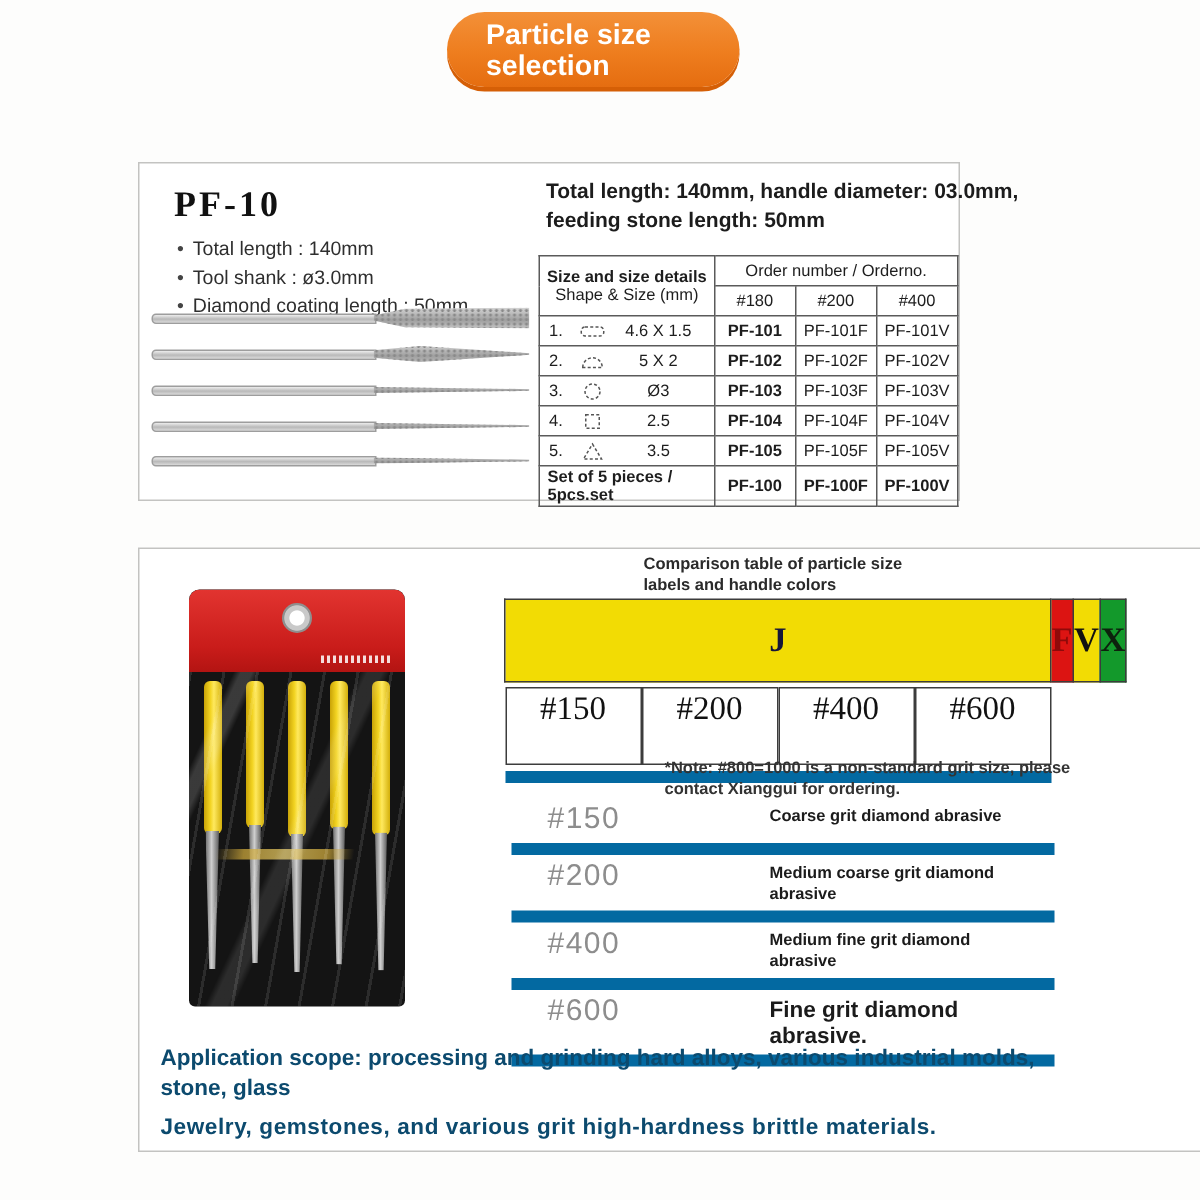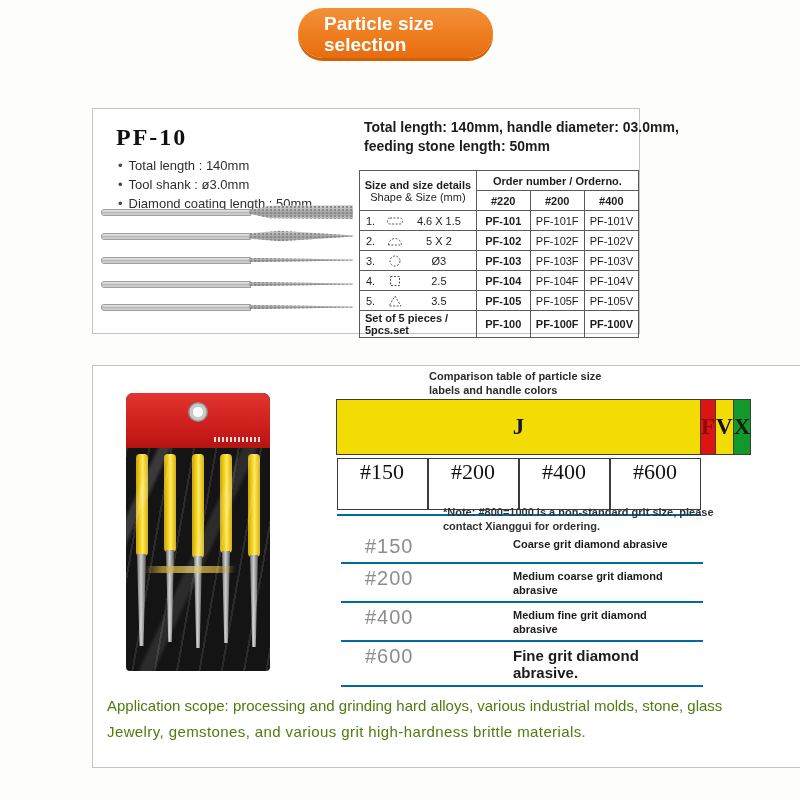--- a/index.html
+++ b/index.html
@@ -64,21 +64,21 @@
   
   .order-table {
     position:absolute; left:266px; top:61px;
     border-collapse:collapse; font-size:11px; color:#1d1d1d;
   }
   .order-table td {
     border:1px solid #5a5a5a; text-align:center; height:20px; padding:1px 2px;
   }
   .order-table .cell-left { width:140px; }
   .order-table .cell-col  { width:66px; }
-  .order-table .hdr { font-weight:bold;margin-top:10px; }
+  .order-table .hdr { font-weight:normal;margin-top:10px; }
   .order-table .shape-cell { display:flex; align-items:center; padding:0 4px; gap:4px; }
   .order-table .row-num  { width:16px; text-align:left; }
   .order-table .row-size { flex:1; text-align:center; }
   .shape-svg { flex:0 0 auto; }
   .bold { font-weight:bold; }
   .hdr-left-l1 { font-weight:bold; }
   .hdr-left-l2 { font-weight:normal; }
 
   
   .cmp-title {
@@ -146,33 +146,33 @@
 
   .note {
     position:absolute; left:350px; top:139px; width:272px;
     font-size:11px; font-weight:bold; line-height:14px; color:#333;
   }
 
   
   .grit-list { position:absolute; left:248px; top:166px; width:362px; }
   .grit-row  {
     position:relative; display:flex; align-items:flex-start;
-    padding:3px 0 4px 0; border-bottom:2px solid #0369a1;
+    padding:3px 0 4px 0; border-bottom:8px solid #0369a1;
   }
   .grit-num {
     width:172px; padding-left:24px;
     font-size:20px; color:#8d8d8d; letter-spacing:1px;
   }
   .grit-desc { flex:1; font-size:11px; font-weight:bold; line-height:14px; color:#1b1b1b; padding-top:2px; }
   .grit-row.last .grit-desc { font-size:15px; line-height:17px; }
 
   
   .application {
     position:absolute; left:14px; top:330px; width:620px;
-    font-size:15px; font-weight:normal; color:#4d7c0f;
+    font-size:15px; font-weight:bold; color:#0c4a6e;
   }
   .application .app-line1 { line-height:20px; }
   .application .app-line2 { margin-top:6px; line-height:20px; letter-spacing:.4px; }
 </style>
 </head>
 <body>
 
 <div class="badge">
   <span>Particle size selection</span>
 </div>
@@ -215,21 +215,21 @@
   <table class="order-table">
     <tbody>
         <tr>
       <td class="cell-left" rowspan="2">
         <div class="hdr-left-l1">Size and size details</div>
         <div class="hdr-left-l2">Shape &amp; Size (mm)</div>
       </td>
       <td class="hdr" colspan="3">Order number / Orderno.</td>
     </tr>
     <tr>
-      <td class="cell-col hdr">#220</td>
+      <td class="cell-col hdr">#180</td>
       <td class="cell-col hdr">#200</td>
       <td class="cell-col hdr">#400</td>
     </tr>
 
     <tr>
       <td>
             <div class="shape-cell">
         <span class="row-num">1.</span>
         <svg class="shape-svg" width="18" height="12" viewBox="0 0 18 12">
                 <rect x="1.5" y="3" width="15" height="6" rx="2.5" fill="none" stroke="#555" stroke-dasharray="2 1.5"></rect>

